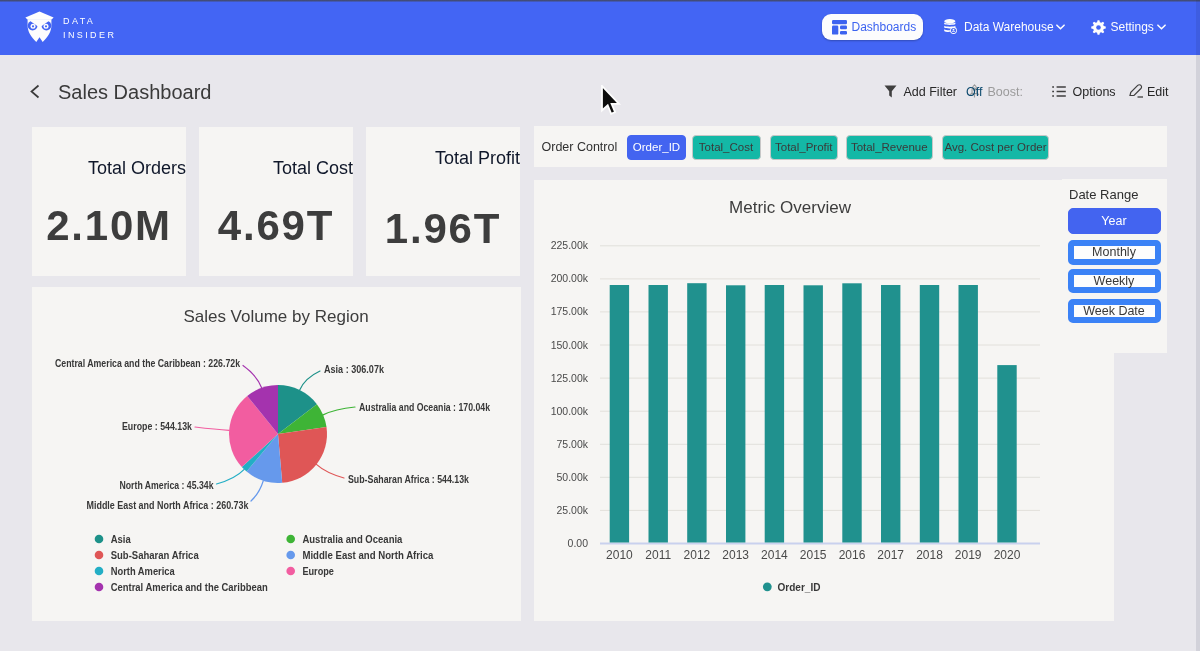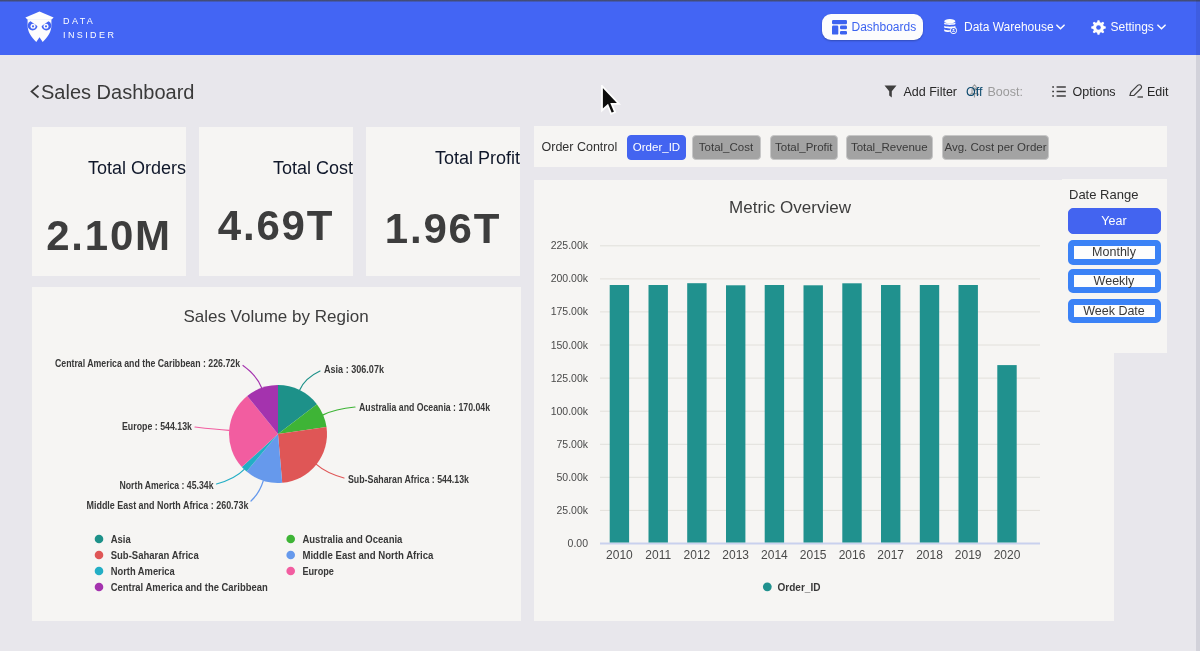--- a/index.html
+++ b/index.html
@@ -2,21 +2,21 @@
 <html><head><meta charset="utf-8">
 <style>
 *{margin:0;padding:0;box-sizing:border-box}
 html,body{width:1200px;height:651px;overflow:hidden}
 body{font-family:"Liberation Sans",sans-serif;background:#e8e7ec;position:relative}
 .abs{position:absolute}
 .card{position:absolute;background:#f6f5f3}
 .hdr{position:absolute;left:0;top:0;width:1200px;height:55px;background:linear-gradient(180deg,#42465a 0,#4365f4 2.5px,#4365f4 100%)}
 .kpi-t{font-size:18px;color:#0f172a;text-align:right}
 .kpi-n{font-size:42px;font-weight:bold;color:#3d3d3d;text-align:center;letter-spacing:1.8px}
-.mbtn{position:absolute;top:8.5px;height:25px;border-radius:4px;background:#a3a3a3;border:1px solid #c7c7c7;color:#3a3a3a;font-size:11.5px;white-space:nowrap;display:flex;align-items:center;justify-content:center}
+.mbtn{position:absolute;top:8.5px;height:25px;border-radius:4px;background:#14b8a6;border:1px solid #c7c7c7;color:#3a3a3a;font-size:11.5px;white-space:nowrap;display:flex;align-items:center;justify-content:center}
 .dbtn{position:absolute;left:5.5px;width:93px;border-radius:5px;background:#fdfdfd;border:6px solid #3b82f6;color:#383838;font-size:12.5px;display:flex;align-items:center;justify-content:center}
 .sel{background:#4364f0;border:1px solid #4364f0;color:#fff}
 .shitem{position:absolute;font-size:12.5px;color:#272727;top:84.5px}
 </style></head>
 <body>
 <div class="hdr">
  <div class="abs" style="left:25px;top:11px"><svg width="29" height="33" viewBox="0 0 29 33">
 <polygon points="14.5,0.6 28.6,6.4 26.6,8.6 2.4,8.6 0.4,6.4" fill="#fdfdfd"></polygon>
 <path d="M2.6,8.4 L26.4,8.4 L26.4,14.5 C26.4,20.5 23.2,25.6 17.7,30.9 L14.5,26.3 L11.3,30.9 C5.8,25.6 2.6,20.5 2.6,14.5 Z" fill="#fdfdfd"></path>
 <circle cx="7.6" cy="14.6" r="4.9" fill="#4365f4"></circle>
@@ -62,21 +62,21 @@
       </svg></div>
  <div class="abs" style="left:1110.5px;top:20px;font-size:12px;color:#fdfdfd">Settings</div>
  <svg class="abs" style="left:1157px;top:24px" width="9" height="6.5" viewBox="0 0 10 7">
       <path d="M1,1.2 L5,5.2 L9,1.2" stroke="#fdfdfd" stroke-width="1.7" fill="none" stroke-linecap="round"></path>
     </svg>
 </div>
 
 <svg class="abs" style="left:29px;top:84px" width="12" height="15" viewBox="0 0 12 15">
     <path d="M9.5,1.5 L2.5,7.5 L9.5,13.5" stroke="#3a3a3a" stroke-width="1.7" fill="none"></path>
   </svg>
-<div class="abs" style="left:41px;top:81px;font-size:20px;color:#3a3a3a">Sales Dashboard</div>
+<div class="abs" style="left:58px;top:81px;font-size:20px;color:#3a3a3a">Sales Dashboard</div>
 
 <svg class="abs" style="left:883.5px;top:84.5px" width="13" height="13" viewBox="0 0 13 13">
     <path d="M0.5,0.5 H12.5 L7.8,6.2 V12.4 L5.2,10.5 V6.2 Z" fill="#3f3f3f"></path>
   </svg>
 <div class="shitem" style="left:903.5px">Add Filter</div>
 <svg class="abs" style="left:968.5px;top:83.5px" width="11" height="15" viewBox="0 0 11 15">
     <g stroke="#9a9a9a" stroke-width="1.1" fill="none">
       <path d="M5.5,0.8 C7.6,2.6 8.3,5.4 7.9,8.2 L7.9,9.6 L3.1,9.6 L3.1,8.2 C2.7,5.4 3.4,2.6 5.5,0.8 Z"></path>
       <circle cx="5.5" cy="5.2" r="1.2"></circle>
       <path d="M3.1,8.8 L1,11 M7.9,8.8 L10,11 M5.5,10.5 L5.5,13.5"></path>
@@ -91,21 +91,21 @@
   </svg>
 <div class="shitem" style="left:1072.5px">Options</div>
 <svg class="abs" style="left:1128.5px;top:83.5px" width="15" height="14" viewBox="0 0 15 14">
     <path d="M1,11.5 L1.8,8.3 L8.7,1.4 C9.6,0.5 11.2,0.5 11.9,1.4 C12.8,2.2 12.7,3.6 11.9,4.5 L5,11.4 L1,11.5 Z" fill="none" stroke="#3f3f3f" stroke-width="1.2"></path>
     <path d="M8.5,13 H14" stroke="#3f3f3f" stroke-width="1.3"></path>
   </svg>
 <div class="shitem" style="left:1147px">Edit</div>
 
 <div class="card" style="left:32px;top:127px;width:154px;height:149px">
  <div class="kpi-t" style="margin-top:31px">Total Orders</div>
- <div class="kpi-n" style="margin-top:33px">2.10M</div>
+ <div class="kpi-n" style="margin-top:23px">2.10M</div>
 </div>
 <div class="card" style="left:199px;top:127px;width:154px;height:149px">
  <div class="kpi-t" style="margin-top:31px">Total Cost</div>
  <div class="kpi-n" style="margin-top:23px">4.69T</div>
 </div>
 <div class="card" style="left:366px;top:127px;width:154px;height:149px">
  <div class="kpi-t" style="margin-top:21px">Total Profit</div>
  <div class="kpi-n" style="margin-top:36px">1.96T</div>
 </div>
 

